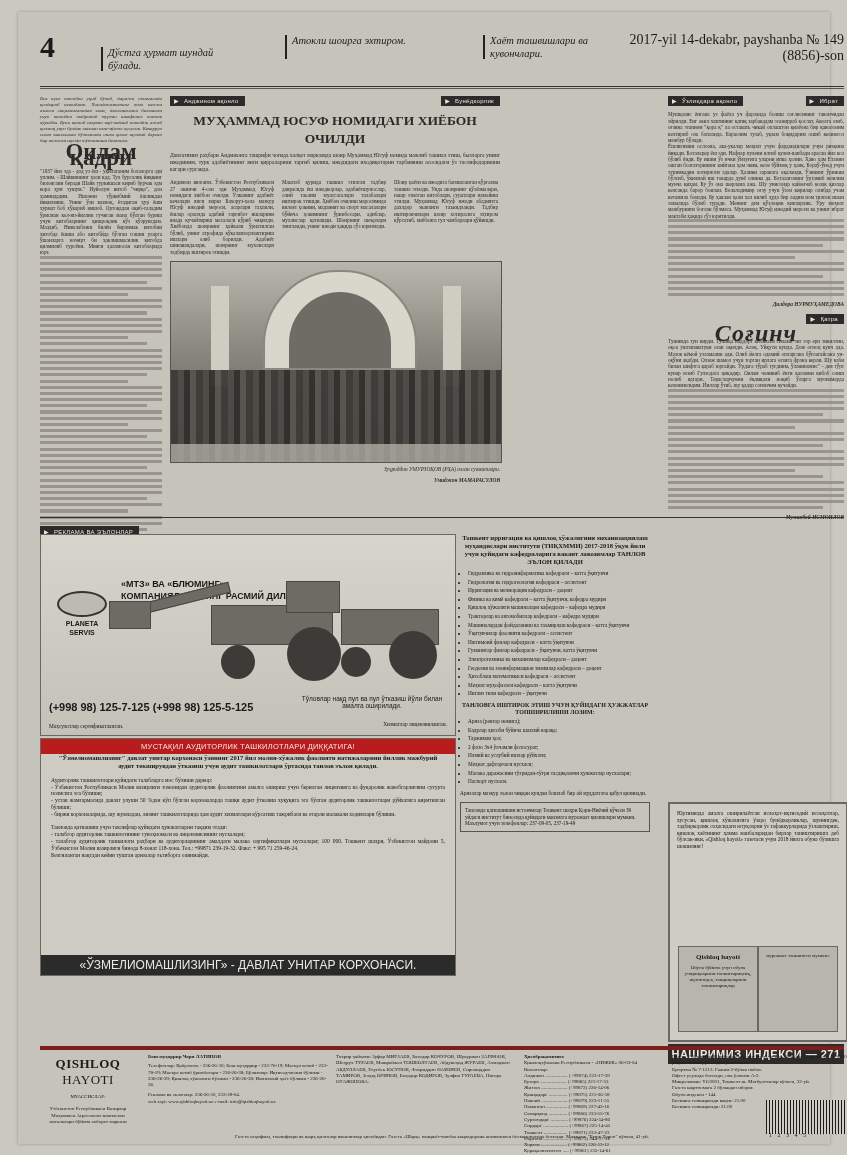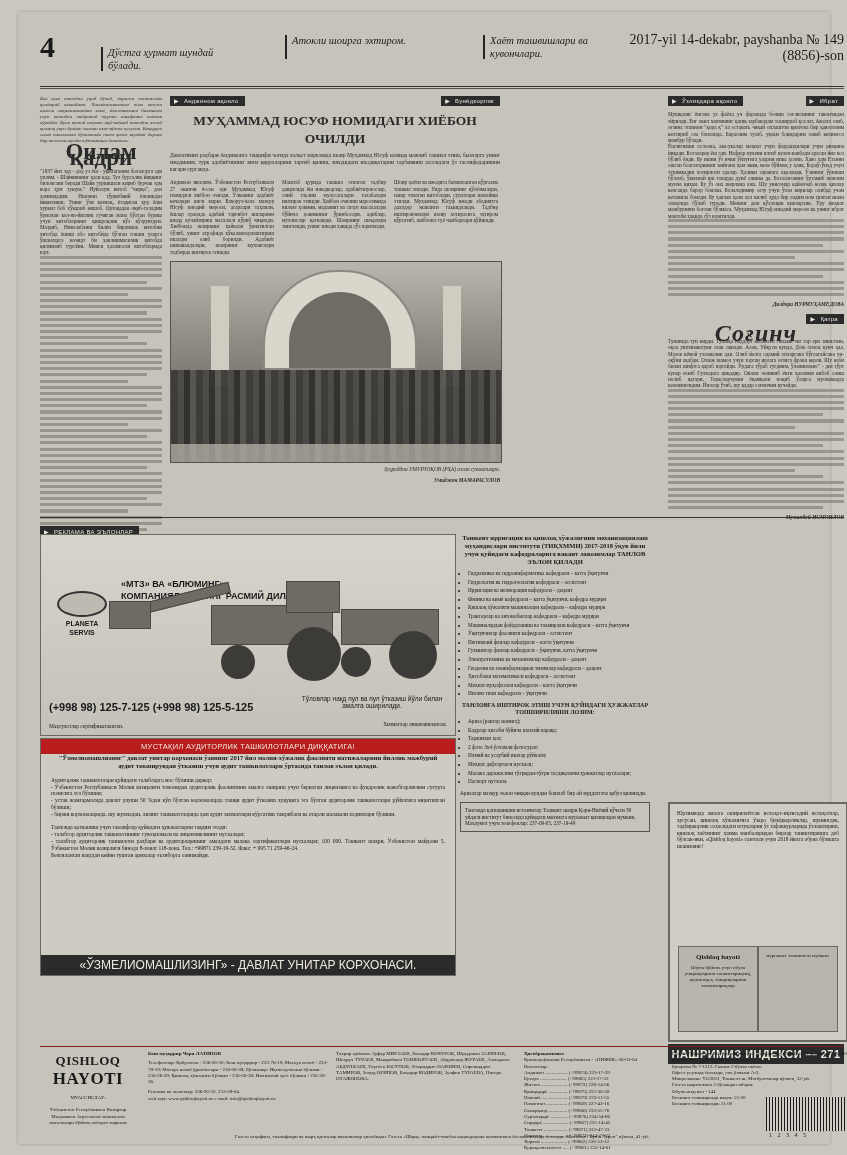--- a/index.html
+++ b/index.html
@@ -141,24 +141,24 @@
   .right-ad .mini2{
     position:absolute;right:8px;bottom:8px;width:78px;height:84px;background:#b8b5ac;border:1px solid #6a6861;
   }
   .right-ad .minihdr{font-size:7px;font-weight:bold;text-align:center;padding-top:6px;}
   .index-bar{
     position:absolute;left:650px;top:1032px;width:176px;background:#2b2b2b;color:#ece9e0;
     font-family:"Liberation Sans",sans-serif;font-size:11px;font-weight:bold;text-align:center;padding:4px 0;letter-spacing:.5px;
   }
 
   
-  .colophon{position:absolute;left:22px;top:1034px;width:804px;height:94px;border-top:1px solid #7f1d1d;}
+  .colophon{position:absolute;left:22px;top:1034px;width:804px;height:94px;border-top:4px solid #7f1d1d;}
   .logo-box{position:absolute;left:0;top:6px;width:96px;text-align:center;}
   .logo-box .l1{font-size:13px;font-weight:bold;letter-spacing:.5px;}
-  .logo-box .l2{font-size:17px;font-weight:bold;letter-spacing:.5px;text-align:center;}
+  .logo-box .l2{font-size:13px;font-weight:normal;letter-spacing:.5px;text-align:center;}
   .logo-box .founder{font-size:5px;margin-top:6px;line-height:6.4px;}
   .colophon .blk{position:absolute;font-size:5px;line-height:6.3px;}
   #col-editor{left:108px;top:4px;width:180px;}
   #col-staff{left:296px;top:4px;width:180px;}
   #col-bank{left:484px;top:4px;width:140px;}
   #col-reg{left:632px;top:4px;width:190px;}
   .barcode{position:absolute;right:4px;top:46px;width:92px;height:34px;
     background:repeating-linear-gradient(90deg,#1b1b1b 0 1.5px,#cfccc3 1.5px 3px,#1b1b1b 3px 4px,#cfccc3 4px 6px);}
   .bottomline{position:absolute;left:22px;top:1122px;width:804px;font-size:5px;text-align:center;}
   .page-seq{position:absolute;right:22px;top:1120px;font-size:6px;letter-spacing:2px;}

